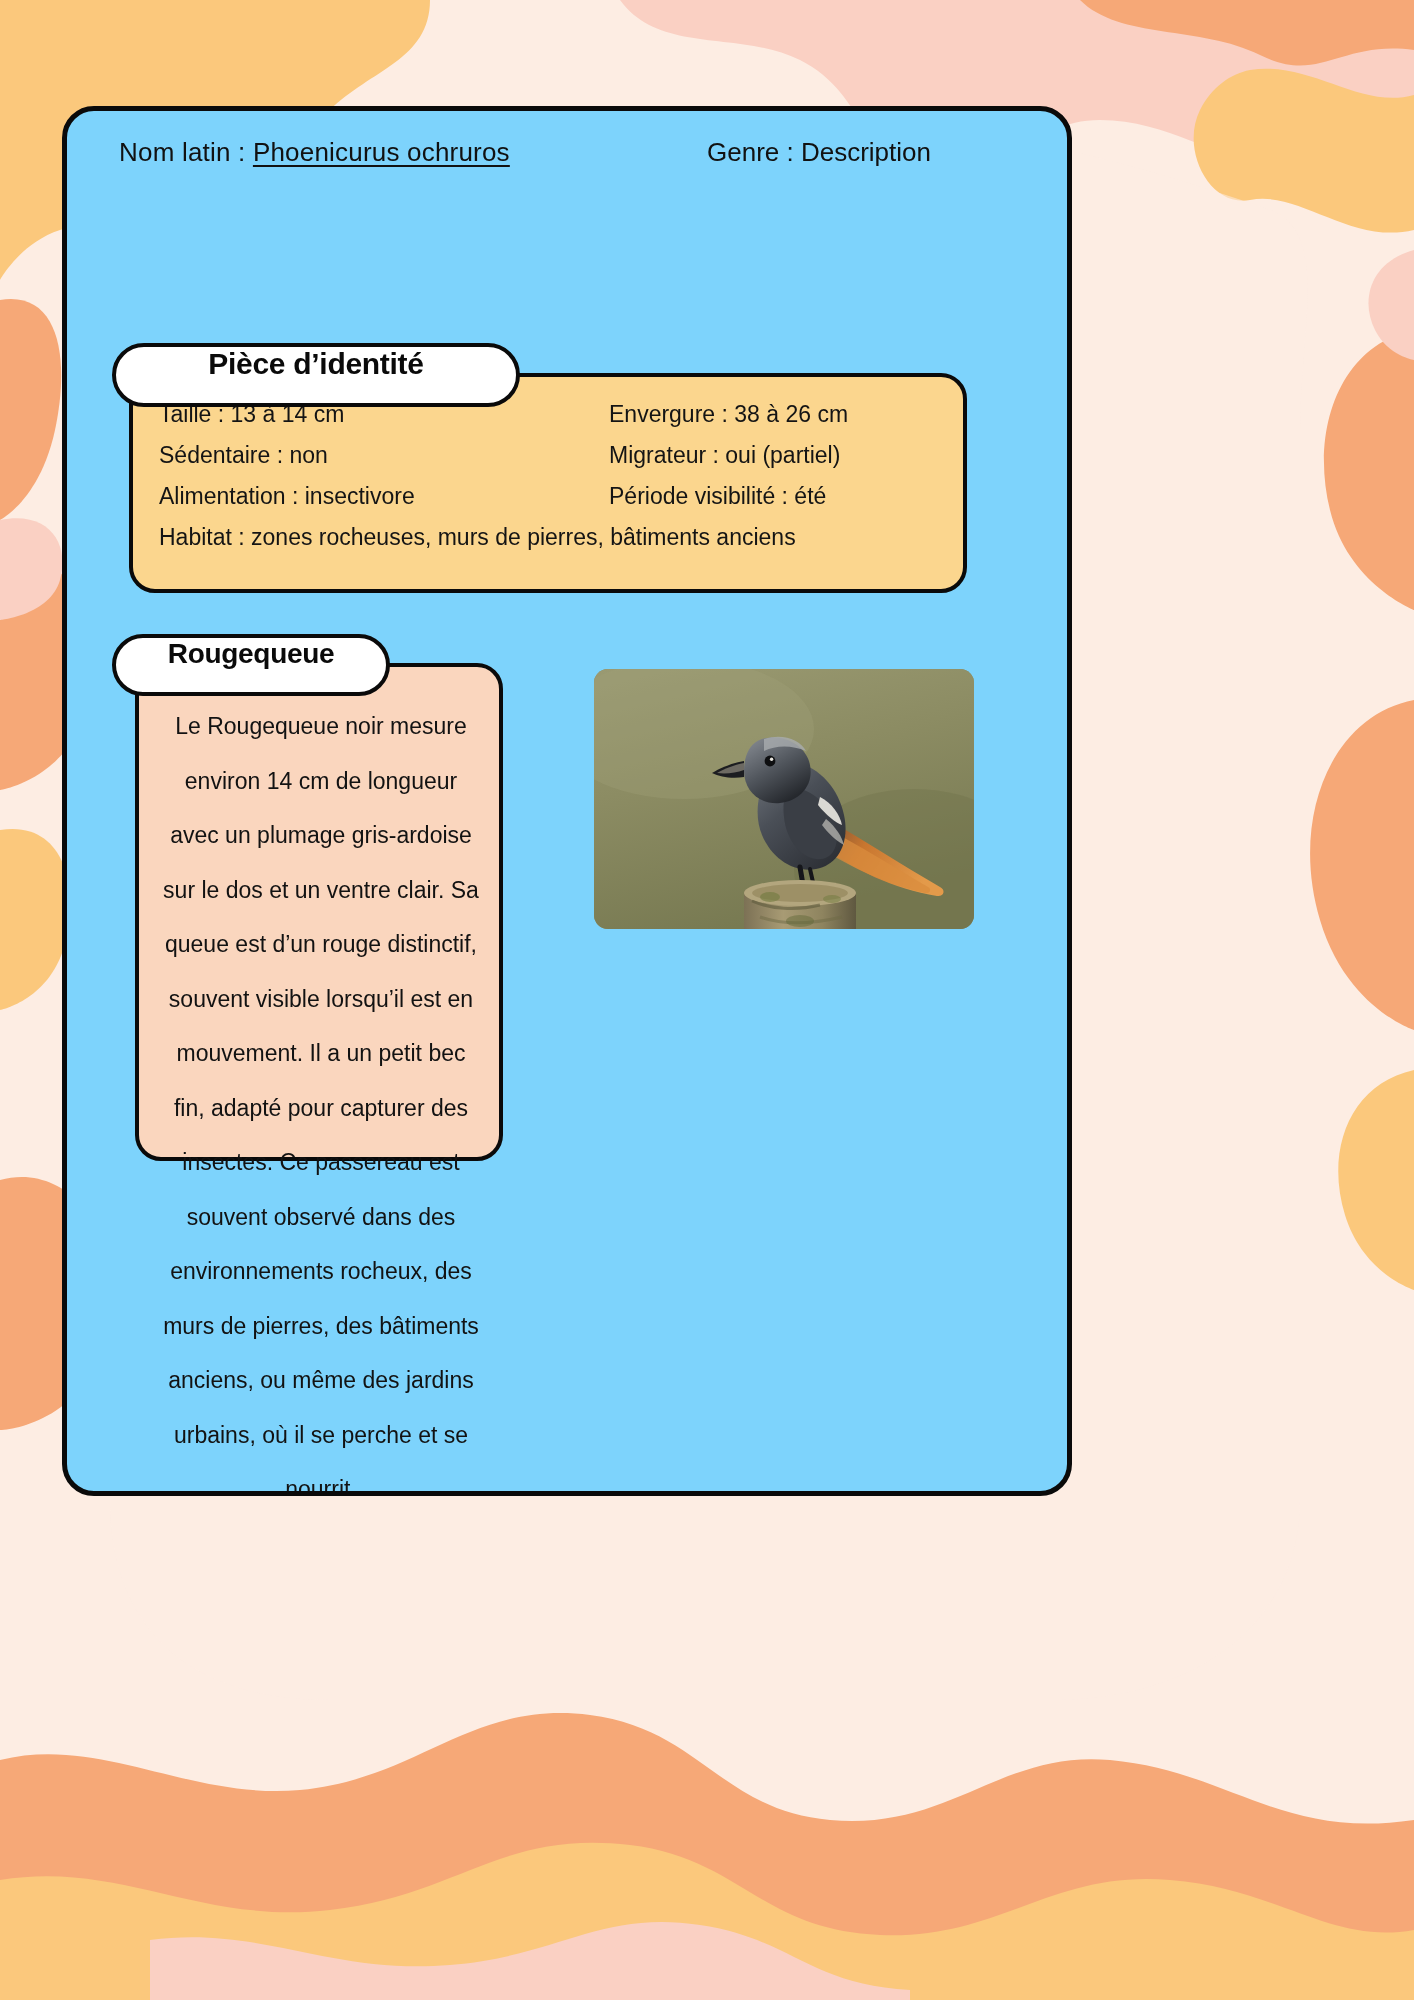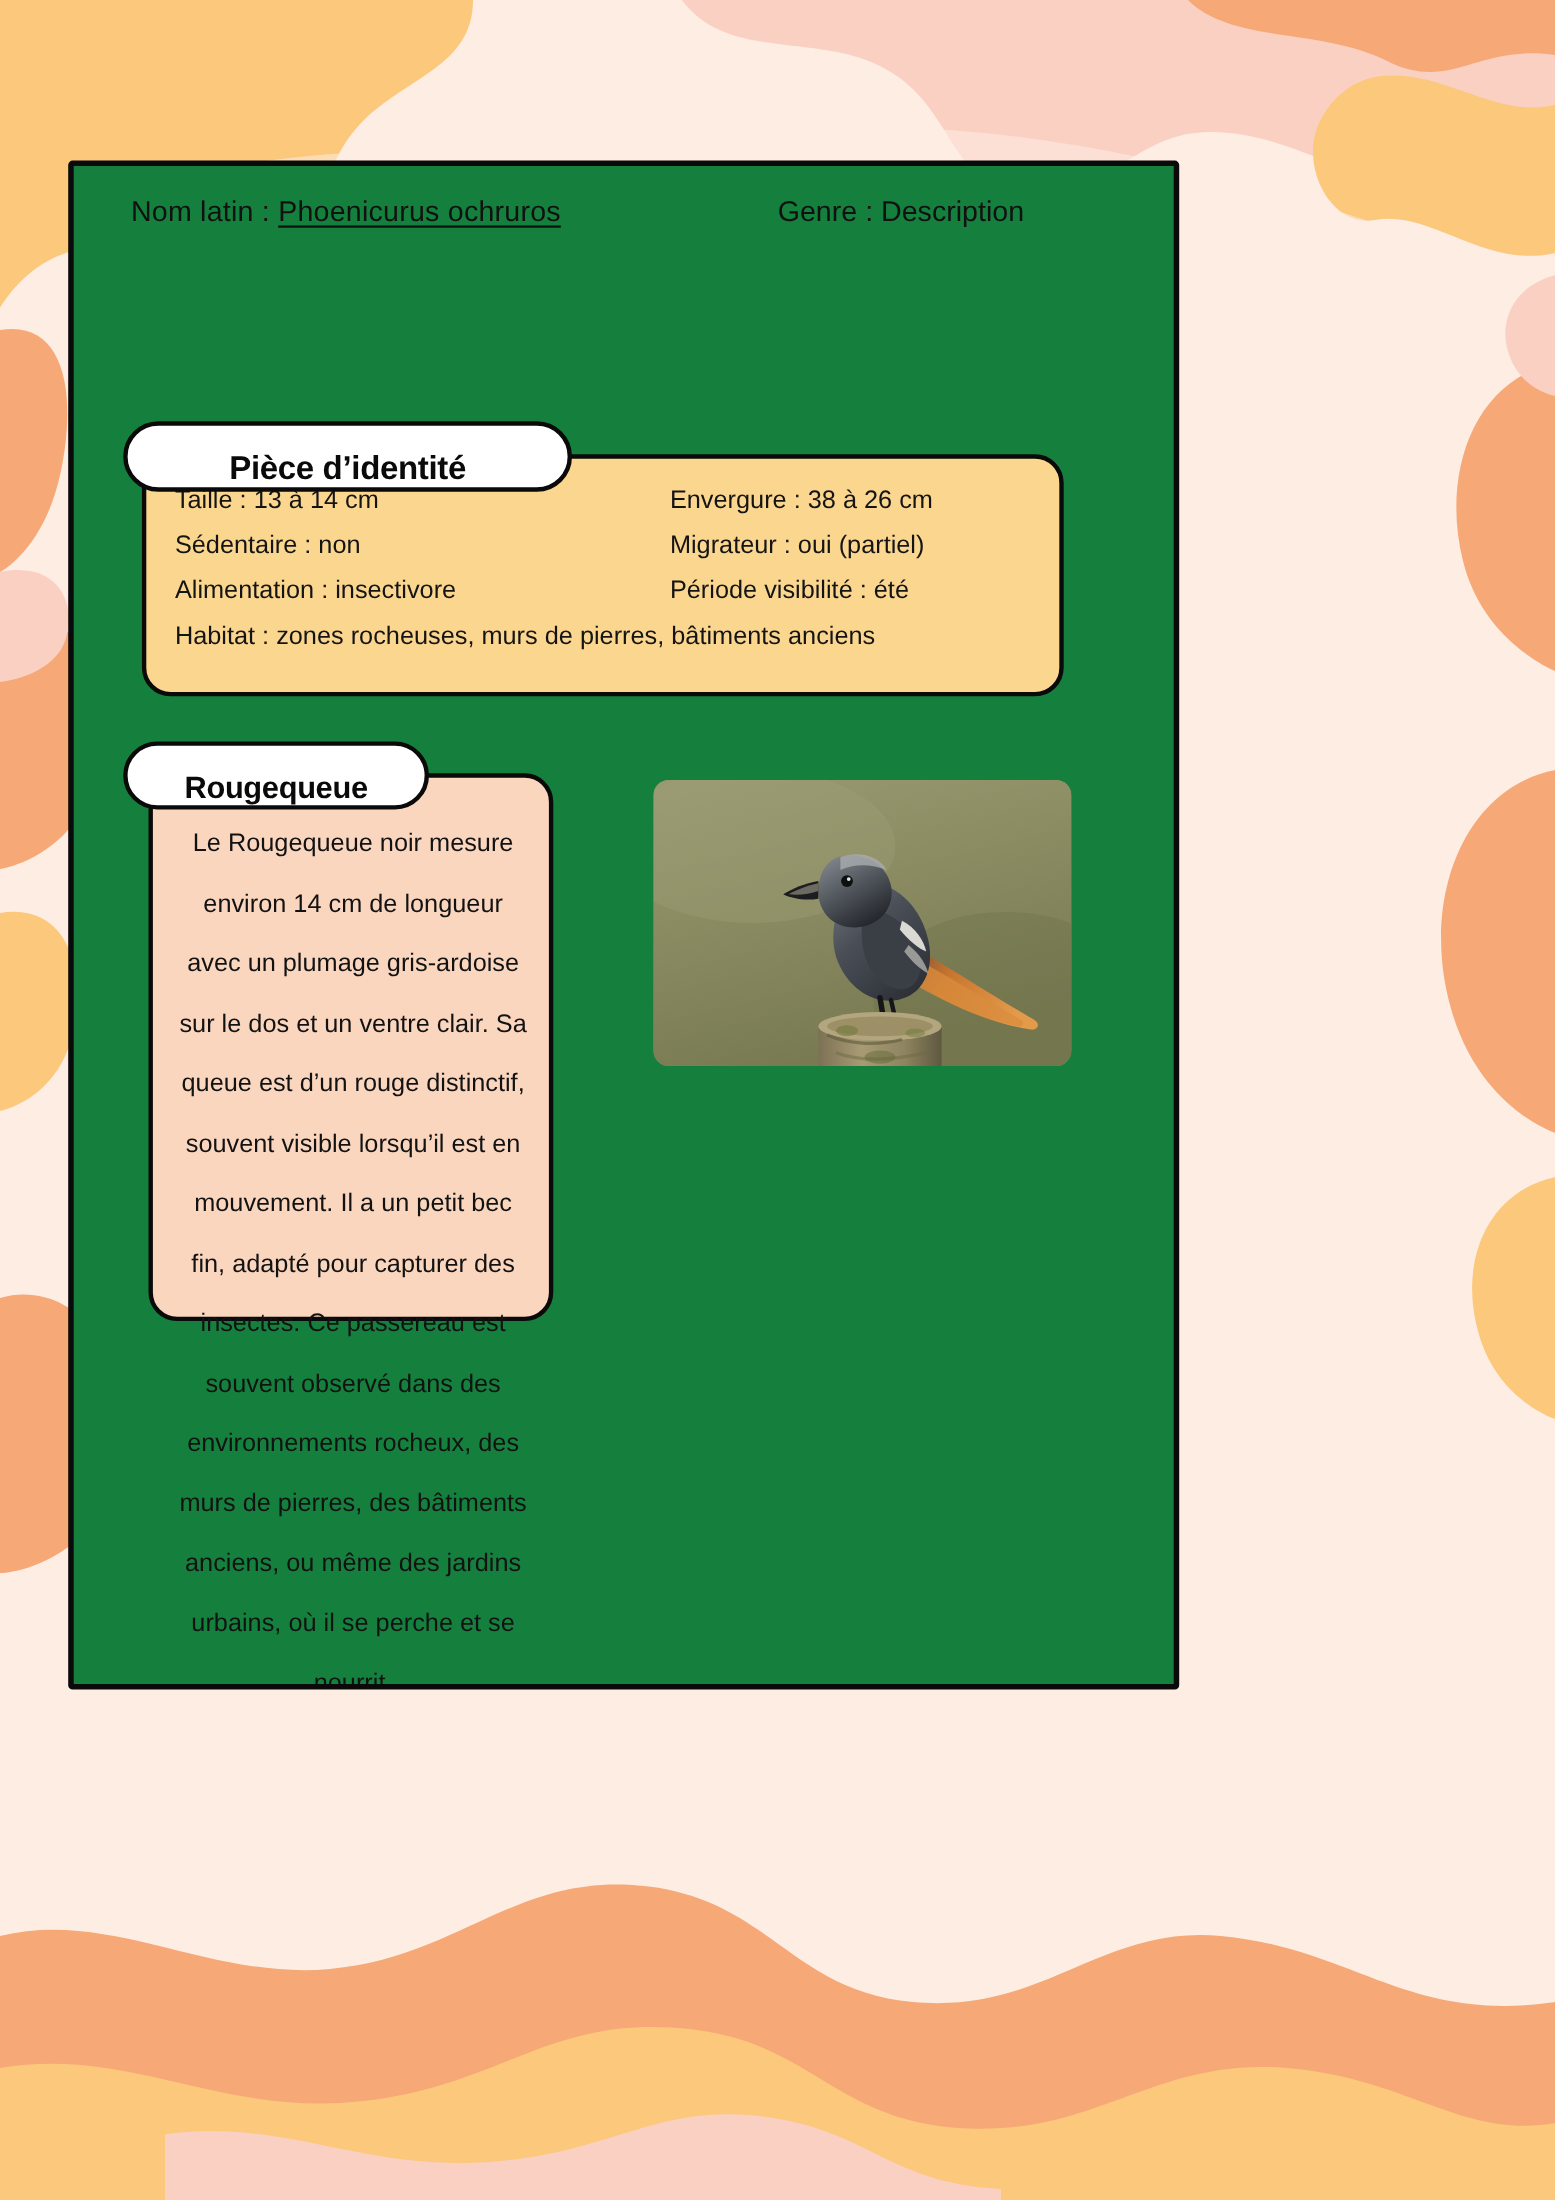--- a/index.html
+++ b/index.html
@@ -10,26 +10,25 @@
     font-family:"Liberation Sans", sans-serif;
     overflow:hidden;position:relative;
   }
 
   
   #bg{position:absolute;inset:0;width:1414px;height:2000px;z-index:0;}
 
   
   .sheet{
     position:absolute;left:62px;top:106px;width:1000px;height:1380px;
-    background:#15803d;
+    background:#7dd3fc;
     border:5px solid #0A0A0A;
-    border-radius:4px;
+    border-radius:32px;
     z-index:5;
     overflow:hidden;
-    margin-top:40px;
   }
 
   
   .meta-row{
     position:absolute;left:0;top:0;width:100%;height:78px;
     display:flex;align-items:center;
   }
   .meta-latin{
     position:absolute;left:52px;top:26px;
     font-size:26px;color:#111;letter-spacing:.2px;white-space:nowrap;
@@ -51,21 +50,21 @@
     text-decoration:underline;text-underline-offset:6px;text-decoration-thickness:3px;
     letter-spacing:.5px;
   }
 
   
   .pill{
     position:absolute;z-index:30;
     background:#FFFFFF;
     border:4px solid #0A0A0A;
     border-radius:40px;
-    display:flex;align-items:flex-end;justify-content:center;
+    display:flex;align-items:flex-start;justify-content:center;
     font-weight:800;color:#0A0A0A;
     letter-spacing:-.3px;
   }
 
   
   .id-card{
     position:absolute;left:62px;top:262px;width:830px;height:212px;
     background:#FBD68E;
     border:4px solid #0A0A0A;
     border-radius:26px;

